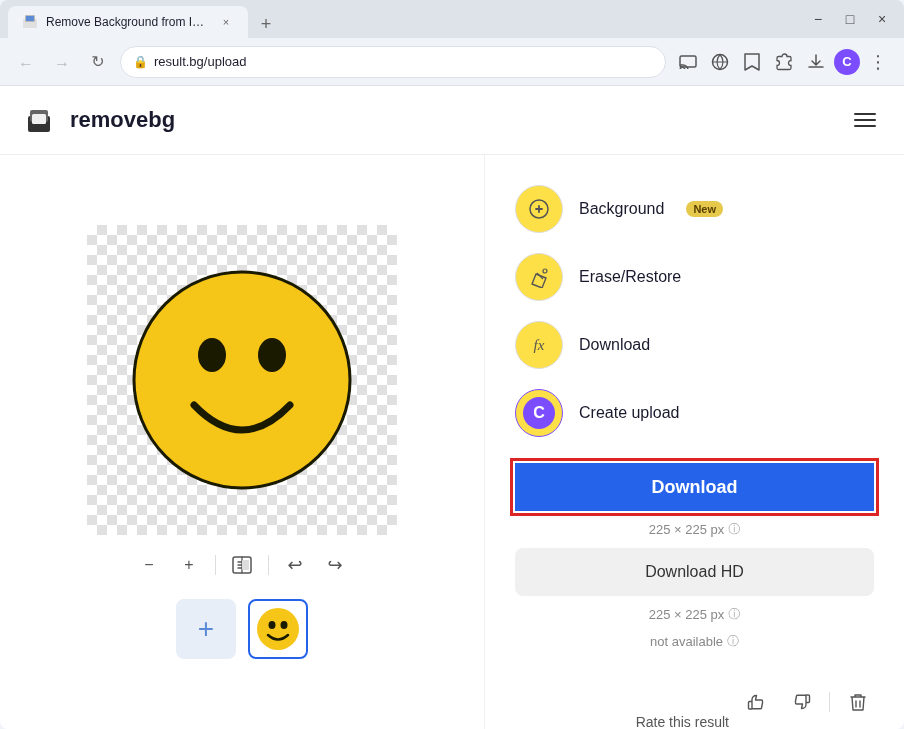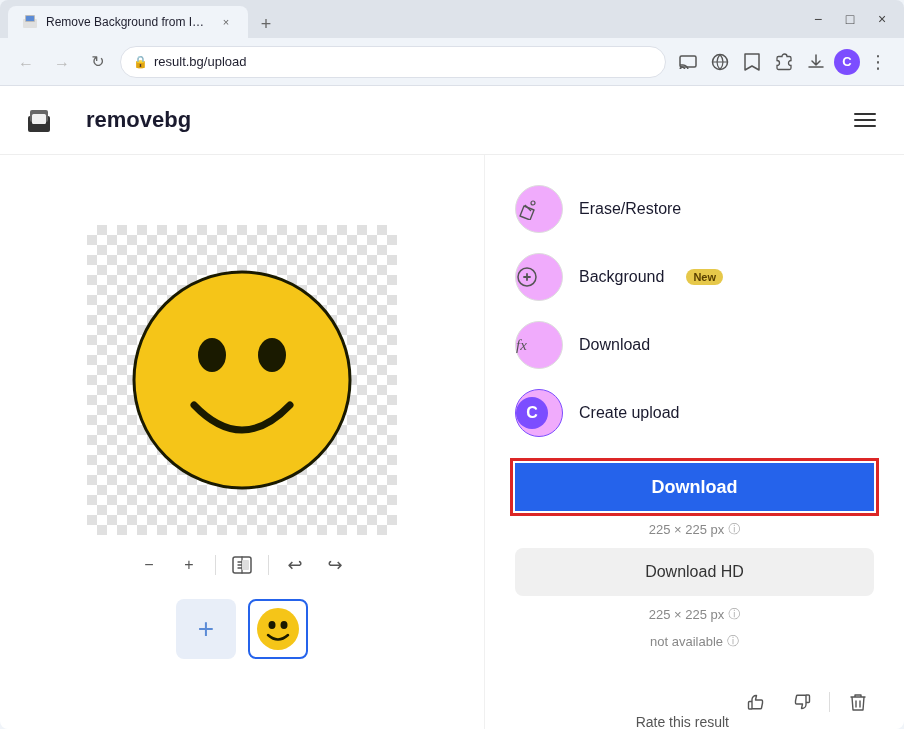--- a/index.html
+++ b/index.html
@@ -26,21 +26,21 @@
     .address-text { font-size: 13px; color: #1e1e2e; flex: 1; }
     .toolbar-actions { display: flex; gap: 4px; align-items: center; }
     .toolbar-icon-btn { width: 28px; height: 28px; display: flex; align-items: center; justify-content: center; color: #555; font-size: 14px; cursor: pointer; border-radius: 4px; }
     .profile-btn { width: 26px; height: 26px; border-radius: 50%; background: #7c4dff; display: flex; align-items: center; justify-content: center; color: white; font-size: 13px; font-weight: bold; cursor: pointer; }
 
     
     .page { flex: 1; background: white; overflow: hidden; display: flex; flex-direction: column; }
 
     
     .app-header { padding: 16px 24px; display: flex; align-items: center; justify-content: space-between; border-bottom: 1px solid #eee; }
-    .logo { display: flex; align-items: center; gap: 26px; }
+    .logo { display: flex; align-items: center; gap: 10px; }
     .logo-icon { width: 36px; height: 36px; }
     .logo-text { font-size: 22px; font-weight: 400; color: #1a1a2e; }
     .logo-text span { font-weight: 700; }
     .hamburger { display: flex; flex-direction: column; gap: 4px; cursor: pointer; padding: 4px; }
     .hamburger span { display: block; width: 22px; height: 2px; background: #333; border-radius: 1px; }
 
     
     .main-content { display: flex; flex: 1; overflow: hidden; }
 
     
@@ -55,21 +55,21 @@
 
     
     .thumbnails { display: flex; gap: 12px; margin-top: 20px; align-items: center; }
     .thumb-add { width: 60px; height: 60px; border-radius: 8px; background: #e8eef8; display: flex; align-items: center; justify-content: center; font-size: 24px; color: #5b8bd6; cursor: pointer; }
     .thumb-img { width: 60px; height: 60px; border-radius: 8px; border: 2px solid #2563eb; overflow: hidden; background: #fff; display: flex; align-items: center; justify-content: center; }
 
     
     .right-panel { width: 420px; padding: 20px 30px; display: flex; flex-direction: column; gap: 0; border-left: 1px solid #f0f0f0; }
 
     .tool-item { display: flex; align-items: center; gap: 16px; padding: 10px 0; cursor: pointer; }
-    .tool-icon-circle { width: 48px; height: 48px; border-radius: 50%; border: 1.5px solid #ddd; display: flex; align-items: center; justify-content: flex-start; background: #f0abfc; flex-shrink: 0; }
+    .tool-icon-circle { width: 48px; height: 48px; border-radius: 50%; border: 1.5px solid #ddd; display: flex; align-items: center; justify-content: center; background: #fde047; flex-shrink: 0; }
     .tool-label { font-size: 16px; color: #1a1a2e; }
     .badge-new { background: #e6c84a; color: #5a4000; font-size: 11px; font-weight: 600; padding: 2px 7px; border-radius: 20px; margin-left: 6px; }
 
     .canva-icon { width: 32px; height: 32px; border-radius: 50%; background: #7c4dff; display: flex; align-items: center; justify-content: center; color: white; font-size: 16px; font-weight: bold; }
 
     
     .download-section { margin-top: 16px; display: flex; flex-direction: column; gap: 10px; }
 
     .download-btn { background: #2563eb; color: white; border: none; border-radius: 0; height: 48px; font-size: 18px; font-weight: 600; cursor: pointer; width: 100%; outline: 3px solid #dc2626; outline-offset: 2px; }
 
@@ -227,41 +227,41 @@
         </div>
       </div>
 
       <div class="right-panel">
 
         <div>
 
           <div class="tool-item">
             <div class="tool-icon-circle">
               <svg width="22" height="22" viewBox="0 0 22 22" fill="none">
+                <circle cx="11" cy="11" r="9" stroke="#555" stroke-width="1.5"></circle>
+                <path d="M8 11h6M11 8v6" stroke="#555" stroke-width="1.8" stroke-linecap="round"></path>
+              </svg>
+            </div>
+            <span class="tool-label">Background</span>
+            <span class="badge-new">New</span>
+          </div>
+
+          <div class="tool-item">
+            <div class="tool-icon-circle">
+              <svg width="22" height="22" viewBox="0 0 22 22" fill="none">
                 <path d="M4 18l4-10 10 4-4 10L4 18z" stroke="#555" stroke-width="1.4" stroke-linejoin="round"></path>
                 <path d="M9 7l6 6" stroke="#555" stroke-width="1.2"></path>
                 <circle cx="17" cy="5" r="2" stroke="#555" stroke-width="1.2"></circle>
               </svg>
             </div>
             <span class="tool-label">Erase/Restore</span>
           </div>
 
           <div class="tool-item">
             <div class="tool-icon-circle">
-              <svg width="22" height="22" viewBox="0 0 22 22" fill="none">
-                <circle cx="11" cy="11" r="9" stroke="#555" stroke-width="1.5"></circle>
-                <path d="M8 11h6M11 8v6" stroke="#555" stroke-width="1.8" stroke-linecap="round"></path>
-              </svg>
-            </div>
-            <span class="tool-label">Background</span>
-            <span class="badge-new">New</span>
-          </div>
-
-          <div class="tool-item">
-            <div class="tool-icon-circle">
               <span style="font-family:serif;font-style:italic;font-size:15px;color:#555;">fx</span>
             </div>
             <span class="tool-label">Download</span>
           </div>
 
           <div class="tool-item">
             <div class="tool-icon-circle" style="border-color:#7c4dff;">
               <div class="canva-icon">C</div>
             </div>
             <span class="tool-label">Create upload</span>

